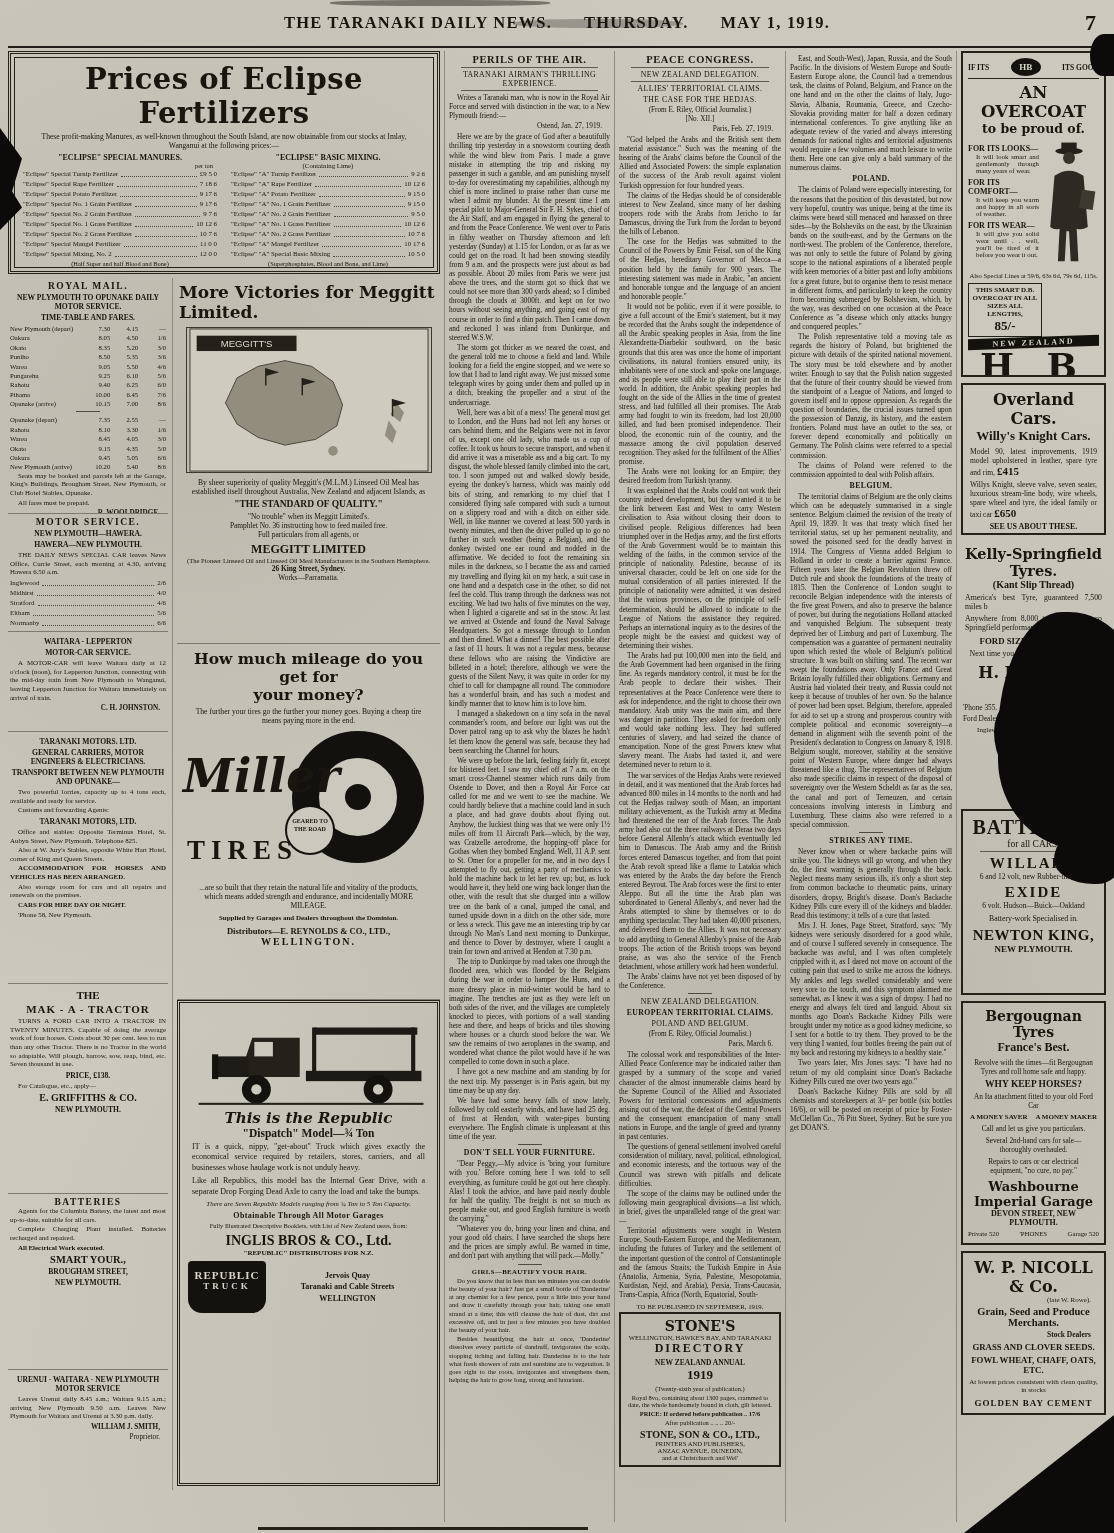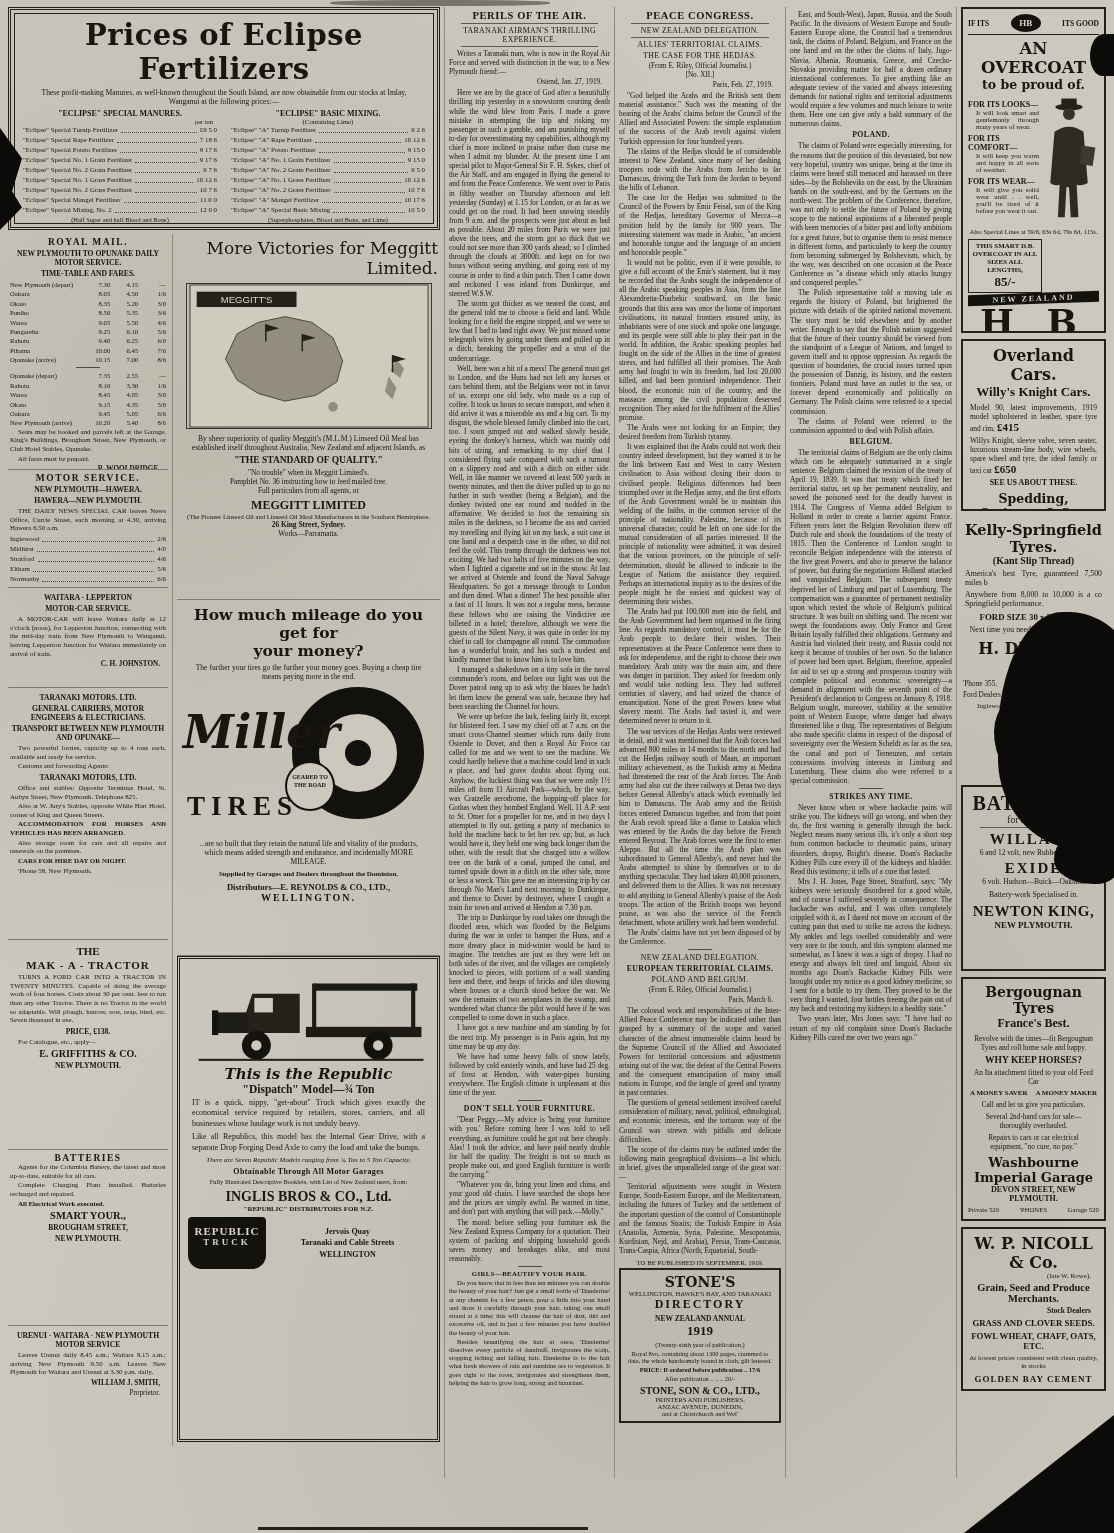--- a/index.html
+++ b/index.html
@@ -52,21 +52,21 @@
 .ec-foot2{font-size:6.6px;text-align:center}
 .ec-co{font-size:15px;font-weight:bold;text-align:center;margin-top:3px;letter-spacing:.4px}
 
 .blk{border-bottom:1px solid #7d7a6f;padding:3px 2px;overflow:hidden}
 .blk h3{font-size:9.5px;font-weight:bold;text-align:center;letter-spacing:1.5px}
 .blk h4{font-size:7.6px;font-weight:bold;text-align:center;margin:2px 0}
 .blk .para{font-size:6.9px}
 .sig{font-size:7.2px;font-weight:bold;text-align:right;margin:2px 6px 0}
 
 .meggitt{height:366px;border-bottom:1px solid #7d7a6f;padding:4px 2px;overflow:hidden}
-.meg-title{font-size:17px;font-weight:normal;text-align:right;font-family:"DejaVu Serif",serif}
+.meg-title{font-size:17px;font-weight:bold;text-align:left;font-family:"DejaVu Serif",serif}
 .meg-map{display:block;margin:5px auto;border:1px solid #3a382f}
 .meg-body{font-size:7.6px;text-align:center;margin:3px 10px}
 .meg-quote{font-size:9.5px;font-weight:bold;text-align:center;margin:3px 0}
 .meg-line{font-size:7.4px;text-align:center}
 .meg-co{font-size:12px;font-weight:bold;text-align:center;margin-top:3px}
 
 .miller{height:356px;border-bottom:1px solid #7d7a6f;padding:6px 4px;overflow:hidden;position:relative}
 .mil-q{font-size:15.5px;font-weight:bold;text-align:center;font-family:"DejaVu Serif",serif;line-height:1.15}
 .mil-sub{font-size:7.6px;text-align:center;margin:4px 14px}
 .mil-brandrow{position:relative;height:150px;margin-top:6px}
@@ -168,20 +168,25 @@
 .blot-r3{right:-10px;top:828px;width:70px;height:56px;border-radius:50% 50% 40% 60%/60% 45% 55% 45%}
 .blot-br{right:0;bottom:0;width:150px;height:118px;clip-path:polygon(100% 0,100% 100%,0 100%)}
 .top-smear{position:absolute;left:330px;top:0;width:220px;height:6px;background:rgba(20,18,14,.45);border-radius:40%}
 .bottom-rule{position:absolute;left:258px;bottom:3px;width:330px;height:3px;background:#23211a}
 </style>
 </head>
 <body>
 
 <div class="page">
 
+  <div class="masthead">
+    <span class="m">THE TARANAKI DAILY NEWS.</span><span class="m">THURSDAY.</span><span class="m">MAY 1, 1919.</span>
+    <span class="pagenum">7</span>
+    <div class="smudge-bar"></div>
+  </div>
 
   <div class="content">
 
     <div class="stack col">
 
       <section class="eclipse">
         <div class="eclipse-title">Prices of Eclipse Fertilizers</div>
         <div class="eclipse-intro">These profit-making Manures, as well-known throughout the South Island, are now obtainable from our stocks at Imlay, Wanganui at the following prices:—</div>
         <div class="ec-cols">
           <div class="ec-col">
@@ -602,21 +607,20 @@
             <p class="para">I have got a new machine and am standing by for the next trip. My passenger is in Paris again, but my time may be up any day.</p>
             <p class="para">We have had some heavy falls of snow lately, followed by cold easterly winds, and have had 25 deg. of frost at Hendon, with water-pipes bursting everywhere. The English climate is unpleasant at this time of the year.</p>
           </div>
       </section>
       <section>
         <div class="shortrule"></div>
         <div class="art-sub b">DON'T SELL YOUR FURNITURE.</div>
         <div>
             <p class="para">"Dear Peggy,—My advice is 'bring your furniture with you.' Before coming here I was told to sell everything, as furniture could be got out here cheaply. Alas! I took the advice, and have paid nearly double for half the quality. The freight is not so much as people make out, and good English furniture is worth the carrying."</p>
             <p class="para">"Whatever you do, bring your linen and china, and your good old chairs. I have searched the shops here and the prices are simply awful. Be warned in time, and don't part with anything that will pack.—Molly."</p>
-            <p class="para">The moral: before selling your furniture ask the New Zealand Express Company for a quotation. Their system of packing and shipping household goods saves money and breakages alike, and most reasonably.</p>
           </div>
       </section>
       <section class="small">
         <div class="shortrule"></div>
         <div class="art-sub b" style="font-size:6.8px">GIRLS—BEAUTIFY YOUR HAIR.</div>
         <div>
             <p class="para">Do you know that in less than ten minutes you can double the beauty of your hair? Just get a small bottle of 'Danderine' at any chemist for a few pence, pour a little into your hand and draw it carefully through your hair, taking one small strand at a time; this will cleanse the hair of dust, dirt and excessive oil, and in just a few minutes you have doubled the beauty of your hair.</p>
             <p class="para">Besides beautifying the hair at once, 'Danderine' dissolves every particle of dandruff, invigorates the scalp, stopping itching and falling hair. Danderine is to the hair what fresh showers of rain and sunshine are to vegetation. It goes right to the roots, invigorates and strengthens them, helping the hair to grow long, strong and luxuriant.</p>
           </div>
       </section>
@@ -693,20 +697,21 @@
             <p class="para">The territorial claims of Belgium are the only claims which can be adequately summarised in a single sentence. Belgium claimed the revision of the treaty of April 19, 1839. It was that treaty which fixed her territorial status, set up her permanent neutrality, and sowed the poisoned seed for the deadly harvest in 1914. The Congress of Vienna added Belgium to Holland in order to create a barrier against France. Fifteen years later the Belgian Revolution threw off Dutch rule and shook the foundations of the treaty of 1815. Then the Conference of London sought to reconcile Belgian independence with the interests of the five great Powers, and also to preserve the balance of power, but during the negotiations Holland attacked and vanquished Belgium. The subsequent treaty deprived her of Limburg and part of Luxemburg. The compensation was a guarantee of permanent neutrality upon which rested the whole of Belgium's political structure. It was built on shifting sand. The recent war swept the foundations away. Only France and Great Britain loyally fulfilled their obligations. Germany and Austria had violated their treaty, and Russia could not keep it because of troubles of her own. So the balance of power had been upset. Belgium, therefore, appealed for aid to set up a strong and prosperous country with complete political and economic sovereignty—a demand in alignment with the seventh point of the President's declaration to Congress on January 8, 1918. Belgium sought, moreover, stability at the sensitive point of Western Europe, where danger had always threatened like a thug. The representatives of Belgium also made specific claims in respect of the disposal of sovereignty over the Western Scheldt as far as the sea, the canal and port of Terneuzen, and certain concessions involving interests in Limburg and Luxemburg. These claims also were referred to a special commission.</p>
           </div>
       </section>
       <section>
         <div class="shortrule"></div>
         <div class="art-sub b">STRIKES ANY TIME.</div>
         <div>
             <p class="para">Never know when or where backache pains will strike you. The kidneys will go wrong, and when they do, the first warning is generally through the back. Neglect means many serious ills, it's only a short step from common backache to rheumatic pains, urinary disorders, dropsy, Bright's disease. Doan's Backache Kidney Pills cure every ill of the kidneys and bladder. Read this testimony; it tells of a cure that lasted.</p>
             <p class="para">Mrs J. H. Jones, Page Street, Stratford, says: "My kidneys were seriously disordered for a good while, and of course I suffered severely in consequence. The backache was awful, and I was often completely crippled with it, as I dared not move on account of the cutting pain that used to strike me across the kidneys. My ankles and legs swelled considerably and were very sore to the touch, and this symptom alarmed me somewhat, as I knew it was a sign of dropsy. I had no energy and always felt tired and languid. About six months ago Doan's Backache Kidney Pills were brought under my notice as a good kidney medicine, so I sent for a bottle to try them. They proved to be the very thing I wanted, four bottles freeing the pain out of my back and restoring my kidneys to a healthy state."</p>
             <p class="para">Two years later, Mrs Jones says: "I have had no return of my old complaint since Doan's Backache Kidney Pills cured me over two years ago."</p>
+            <p class="para">Doan's Backache Kidney Pills are sold by all chemists and storekeepers at 3/- per bottle (six bottles 16/6), or will be posted on receipt of price by Foster-McClellan Co., 76 Pitt Street, Sydney. But be sure you get DOAN'S.</p>
           </div>
       </section>
     </div>
 
     <div class="c6 col">
 
       <section class="ad" style="height:326px">
         <div class="hb-banner">
           <span class="t">IF ITS</span>
           <span class="hb-oval">HB</span>
@@ -734,21 +739,21 @@
         <div class="hb-special">Also Special Lines at 59/6, 63s 6d, 79s 6d, 115s.</div>
         <div class="hb-smartbox">
           <span>THIS SMART D.B. OVERCOAT IN ALL SIZES ALL LENGTHS,</span>
           <div class="hb-price">85/-</div>
         </div>
         <div class="hb-nz">NEW ZEALAND</div>
         <div class="hb-letters">H B</div>
 
       </section>
 
-      <section class="ad" style="height:172px">
+      <section class="ad" style="height:152px">
         <div class="ov-h1">Overland Cars.</div>
         <div class="ov-h2">Willy's Knight Cars.</div>
         <p class="ov-p"><span>Model 90, latest improvements, 1919 model upholstered in leather, spare tyre and rim,</span> <span class="ov-price">£415</span></p>
         <p class="ov-p"><span>Willys Knight, sleeve valve, seven seater, luxurious stream-line body, wire wheels, spare wheel and tyre, the ideal family or taxi car</span> <span class="ov-price">£650</span></p>
         <div class="ov-see">SEE US ABOUT THESE.</div>
         <div class="ov-co">Spedding, Stainton &amp; Co., Ltd.</div>
 
       </section>
 
       <section class="ad kelly" style="height:262px">

